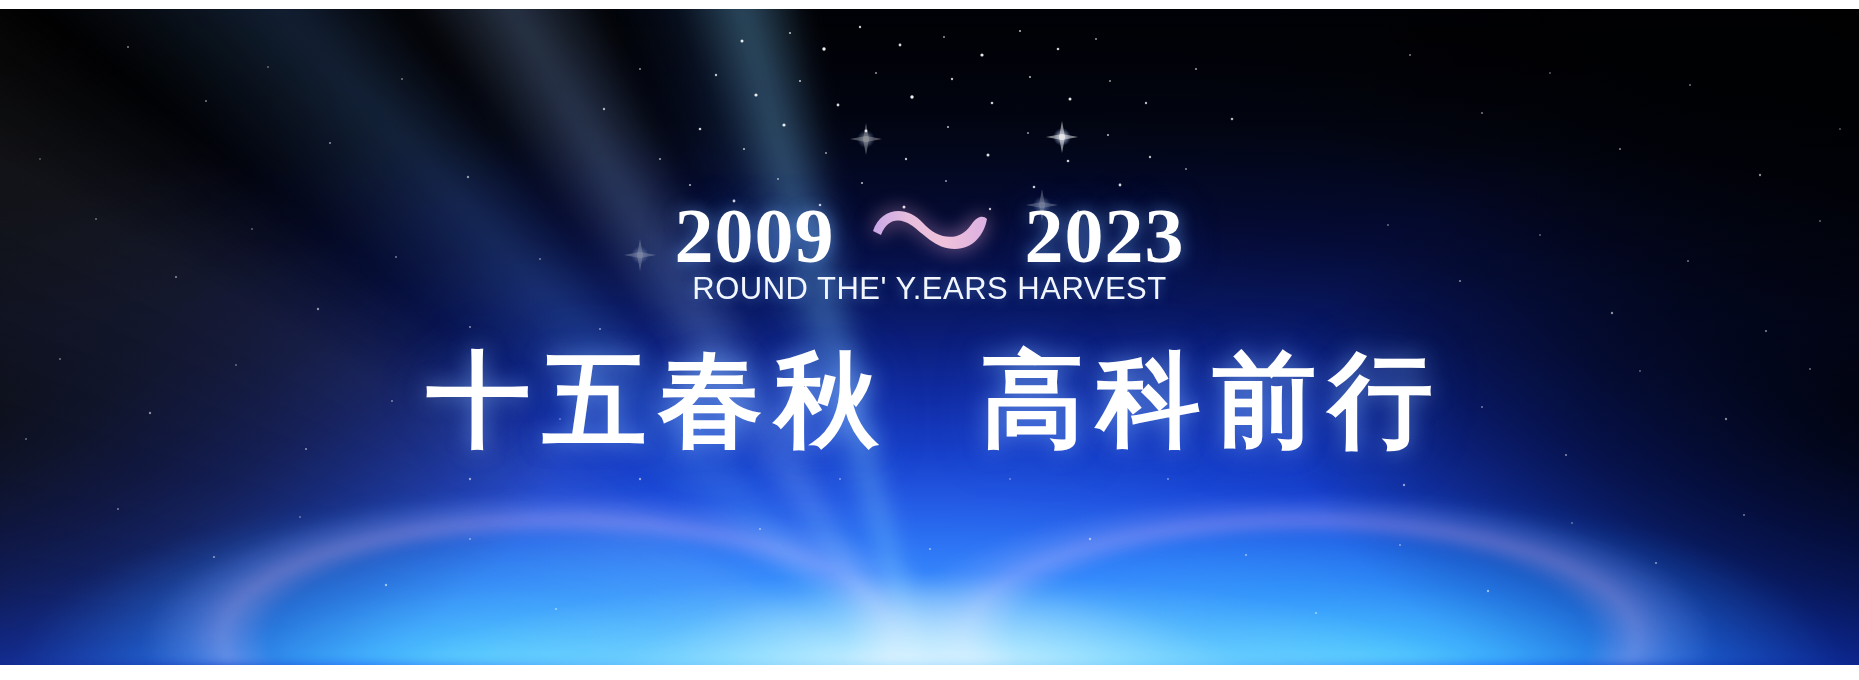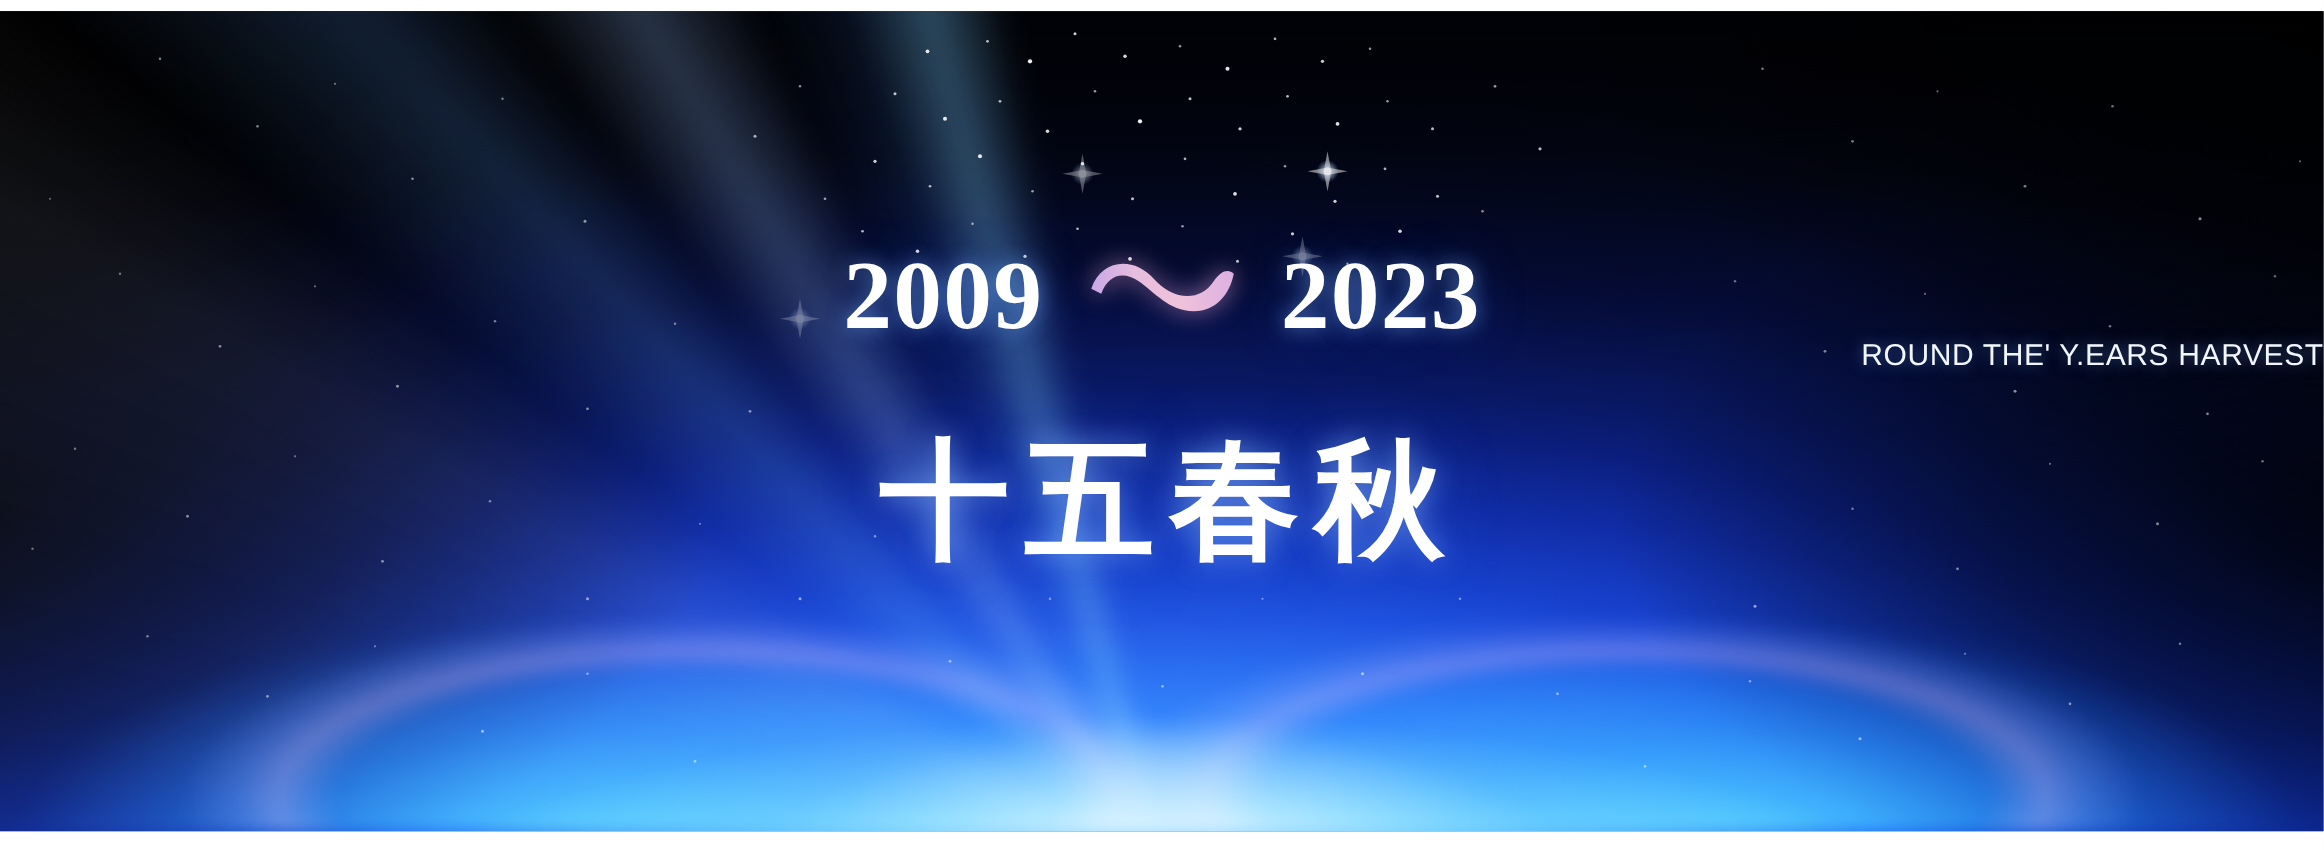--- a/index.html
+++ b/index.html
@@ -157,24 +157,24 @@
     margin:0 20px;
     position:relative;
     top:-4px;
   }
   .tilde svg{ width:100%; height:100%; display:block;
     filter:drop-shadow(0 0 10px rgba(255,180,230,.55)); }
 
   .subtitle{
     position:absolute;
     top:262px; left:0; right:0;
-    text-align:right;
+    text-align:center;
     font-family:"Liberation Sans", sans-serif;
     font-weight:400;
-    font-size:24px;
+    font-size:31px;
     letter-spacing:.5px;
     color:#f2f6ff;
     text-shadow:0 0 12px rgba(120,180,255,.5);
   }
 
   .headline{
     position:absolute;
     top:332px; left:0; right:0;
     display:flex; justify-content:center; align-items:center;
     gap:78px;
@@ -369,17 +369,18 @@
           </svg>
         </span>
 
         <span class="year">2023</span>
       </div>
 
       <div class="subtitle">ROUND THE' Y.EARS  HARVEST</div>
 
       <div class="headline">
         <span class="headline-part">十五春秋</span>
+        <span class="headline-part">高科前行</span>
       </div>
 
     </div>
   </div>
 </div>
 
 </body></html>

